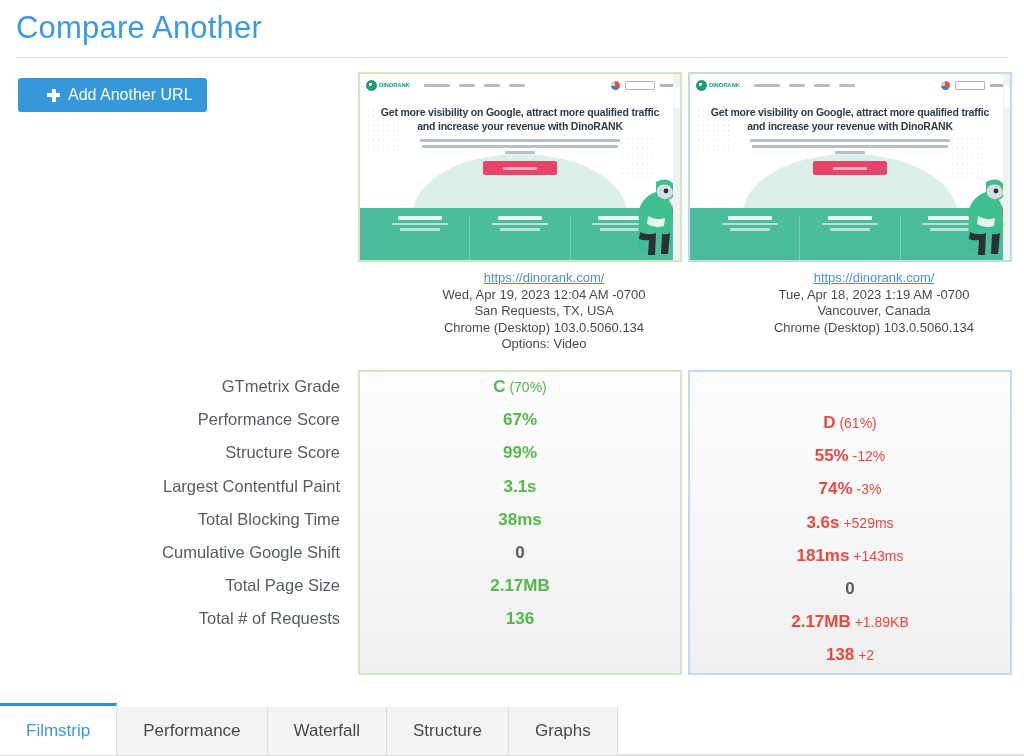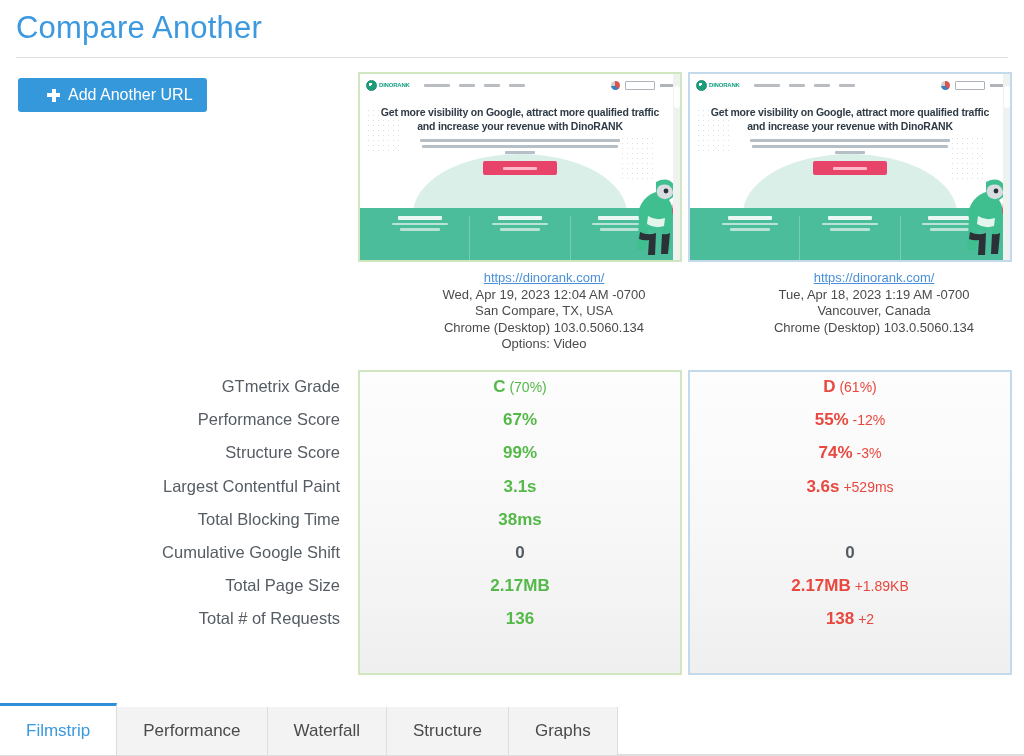--- a/index.html
+++ b/index.html
@@ -185,21 +185,21 @@
   .mlabel {
     position: absolute; left: 0; width: 340px; text-align: right;
     font-size: 16.5px; color: #555c63; line-height: 33.2px;
     white-space: nowrap;
   }
   .mval {
     position: absolute; width: 324px; text-align: center;
     line-height: 33.2px; white-space: nowrap;
   }
   .mval.left  { left: 358px; }
-  .mval.right { left: 688px; }
+  .mval.right { left: 688px; margin-top: 36px; }
   .mval .main { font-size: 17px; font-weight: bold; }
   .mval .sub  { font-size: 14px; font-weight: normal; }
   .mval.good .main, .mval.good .sub { color: #54b948; }
   .mval.bad  .main, .mval.bad  .sub { color: #e8483f; }
   .mval.neutral .main { color: #555c63; }
 
   
   .tabs {
     position: absolute; left: 0; bottom: 0; width: 1024px; height: 56px;
     border-bottom: 1px solid #dddddd; display: flex; align-items: flex-end;
@@ -297,21 +297,21 @@
           <path d="M47 30 q5 6 2 13 l-3-2z" fill="#e8446a"></path>
         </svg>
         <div class="mini-scrollbar">
           <div class="mini-scrollthumb"></div>
         </div>
       </div>
     </div>
     <div class="meta">
       <a href="#">https://dinorank.com/</a>
       <div>Wed, Apr 19, 2023 12:04 AM -0700</div>
-      <div>San Compare, TX, USA</div>
+      <div>San Requests, TX, USA</div>
       <div>Chrome (Desktop) 103.0.5060.134</div>
       <div>Options: Video</div>
     </div>
   </div>
 
   <div class="col col-right">
     <div class="thumb-frame">
       <div class="mini">
         <div class="mini-nav">
           <div class="mini-logo">
@@ -404,20 +404,21 @@
         <div class="mval right bad"><span class="main">74%</span><span class="sub"> -3%</span></div>
       </div>
       <div class="mrow">
         <div class="mlabel">Largest Contentful Paint</div>
         <div class="mval left good"><span class="main">3.1s</span></div>
         <div class="mval right bad"><span class="main">3.6s</span><span class="sub"> +529ms</span></div>
       </div>
       <div class="mrow">
         <div class="mlabel">Total Blocking Time</div>
         <div class="mval left good"><span class="main">38ms</span></div>
+        <div class="mval right bad"><span class="main">181ms</span><span class="sub"> +143ms</span></div>
       </div>
       <div class="mrow">
         <div class="mlabel">Cumulative Google Shift</div>
         <div class="mval left neutral"><span class="main">0</span></div>
         <div class="mval right neutral"><span class="main">0</span></div>
       </div>
       <div class="mrow">
         <div class="mlabel">Total Page Size</div>
         <div class="mval left good"><span class="main">2.17MB</span></div>
         <div class="mval right bad"><span class="main">2.17MB</span><span class="sub"> +1.89KB</span></div>

